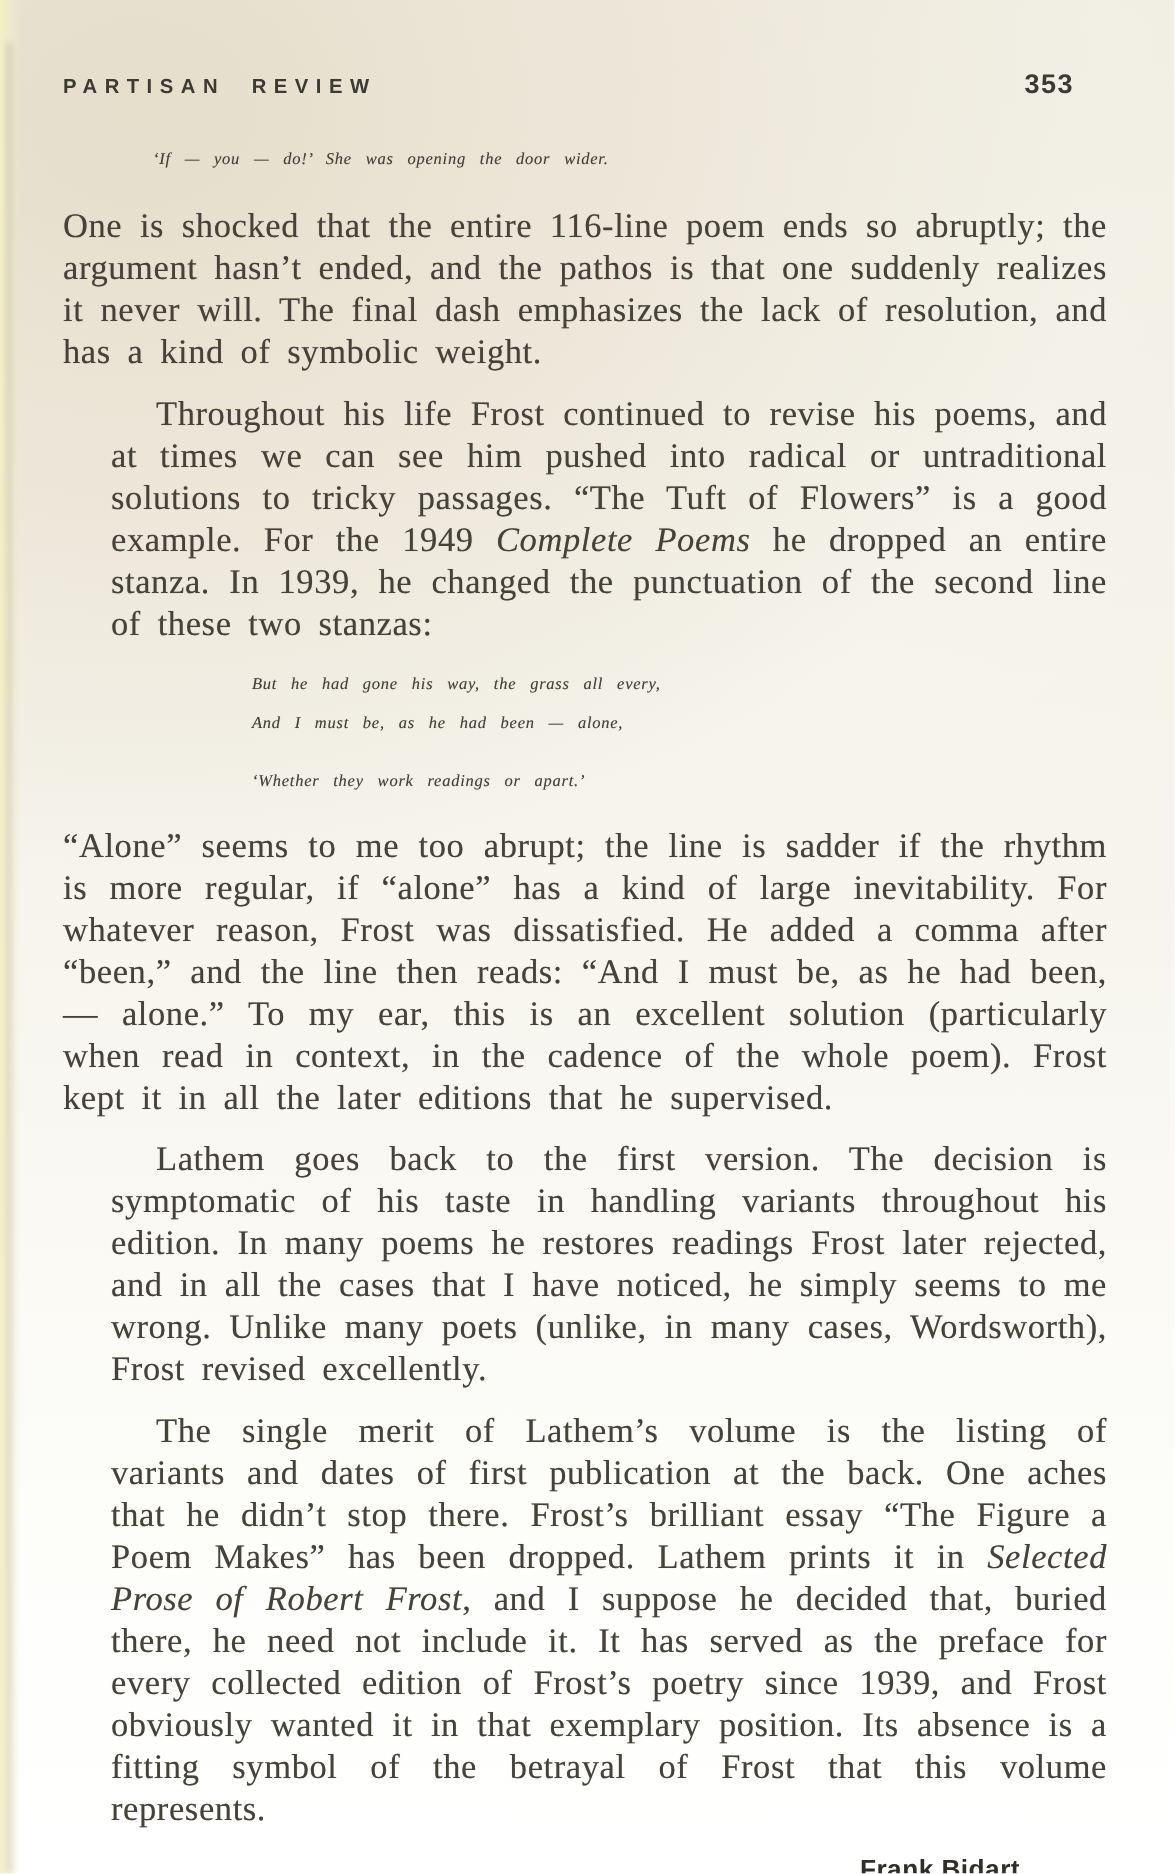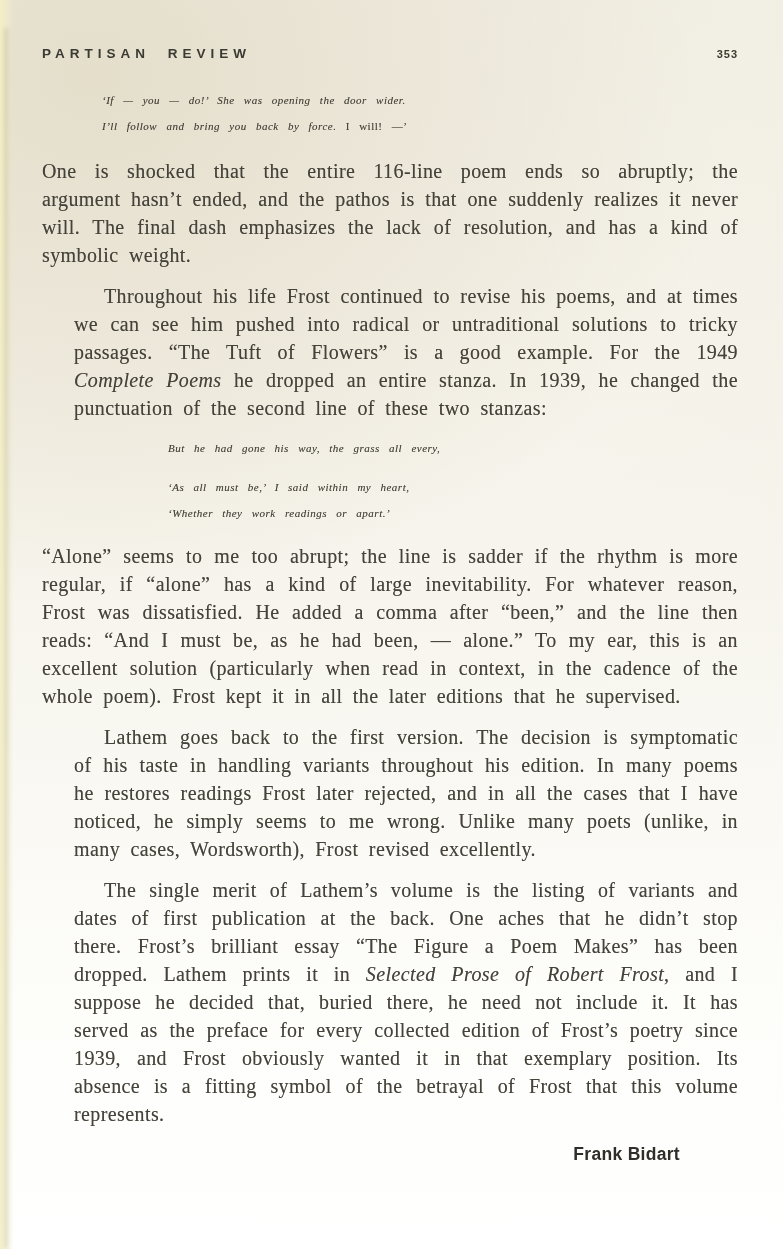--- a/index.html
+++ b/index.html
@@ -43,26 +43,27 @@
     margin-bottom: 26px;
   }
   .journal-title {
     font-family: "Liberation Sans", sans-serif;
     font-weight: 700; font-size: 13.5px;
     letter-spacing: 5px; word-spacing: 9px;
     color: #3b3a33;
   }
   .page-number {
     font-family: "Liberation Sans", sans-serif;
-    font-weight: 700; font-size: 11px;
+    font-weight: 700; font-size: 18px;
     letter-spacing: 1px; color: #3b3a33;
+    margin-right: 22px;
   }
   .body-text p {
     margin: 0 0 13px 0;
-    font-size: 20px; line-height: 28px;
+    font-size: 23px; line-height: 28px;
     text-align: justify;
     letter-spacing: 0.4px; word-spacing: 5px;
     text-shadow: 0 0 0.5px rgba(69,66,58,0.45);
   }
   .body-text p.indented { text-indent: 30px; margin-left: 32px; }
   .verse-quote {
     font-style: italic;
     font-size: 11px; line-height: 26px;
     letter-spacing: 0.5px; word-spacing: 6px;
     text-shadow: 0 0 0.5px rgba(69,66,58,0.45);
@@ -87,35 +88,34 @@
 
   <div class="content">
 
     <div class="running-header">
       <span class="journal-title">PARTISAN REVIEW</span>
       <span class="page-number">353</span>
     </div>
 
     <div class="verse-quote quote-1">
       <div>‘If — you — do!’ She was opening the door wider.</div>
-      <div><span>I’ll follow and bring you back by force. </span><span class="roman">I will! —’</span></div>
     </div>
 
     <div class="body-text">
 
       <p>One is shocked that the entire 116-line poem ends so abruptly; the argument hasn’t ended, and the pathos is that one suddenly realizes it never will. The final dash emphasizes the lack of resolution, and has a kind of symbolic weight.</p>
 
       <p class="indented"><span>Throughout his life Frost continued to revise his poems, and at times we can see him pushed into radical or untraditional solutions to tricky passages. “The Tuft of Flowers” is a good example. For the 1949 </span><i>Complete Poems</i><span> he dropped an entire stanza. In 1939, he changed the punctuation of the second line of these two stanzas:</span></p>
 
       <div class="verse-quote quote-2">
         <div class="stanza">
           <div>But he had gone his way, the grass all every,</div>
+          <div>And I must be, as he had been — alone,</div>
         </div>
         <div class="stanza">
-          <div>‘As all must be,’ I said within my heart,</div>
           <div>‘Whether they work readings or apart.’</div>
         </div>
       </div>
 
       <p>“Alone” seems to me too abrupt; the line is sadder if the rhythm is more regular, if “alone” has a kind of large inevitability. For whatever reason, Frost was dissatisfied. He added a comma after “been,” and the line then reads: “And I must be, as he had been, — alone.” To my ear, this is an excellent solution (particularly when read in context, in the cadence of the whole poem). Frost kept it in all the later editions that he supervised.</p>
 
       <p class="indented">Lathem goes back to the first version. The decision is symptomatic of his taste in handling variants throughout his edition. In many poems he restores readings Frost later rejected, and in all the cases that I have noticed, he simply seems to me wrong. Unlike many poets (unlike, in many cases, Wordsworth), Frost revised excellently.</p>
 
       <p class="indented"><span>The single merit of Lathem’s volume is the listing of variants and dates of first publication at the back. One aches that he didn’t stop there. Frost’s brilliant essay “The Figure a Poem Makes” has been dropped. Lathem prints it in </span><i>Selected Prose of Robert Frost</i><span>, and I suppose he decided that, buried there, he need not include it. It has served as the preface for every collected edition of Frost’s poetry since 1939, and Frost obviously wanted it in that exemplary position. Its absence is a fitting symbol of the betrayal of Frost that this volume represents.</span></p>
 

